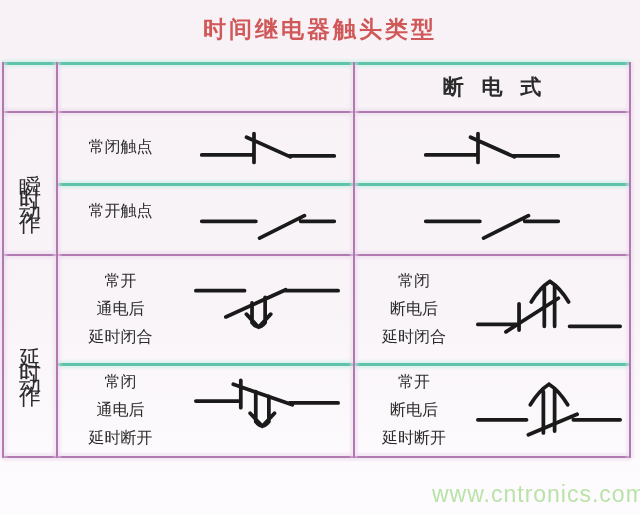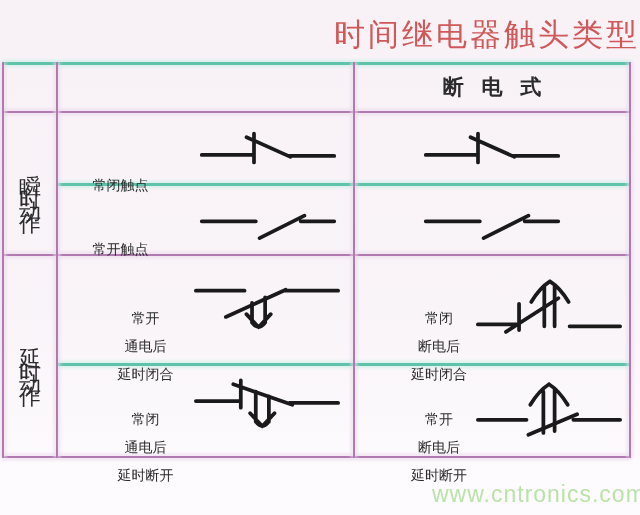--- a/index.html
+++ b/index.html
@@ -4,21 +4,21 @@
 <style>
   html,body { margin:0; padding:0; background:#ffffff; }
   .stage {
     position:relative; width:640px; height:515px; overflow:hidden;
     background:linear-gradient(180deg,#f8f2f7 0%, #f9f4f8 60%, #fdfbfd 92%);
     font-family:"Liberation Serif", serif;
     color:#2b2b2b;
   }
   .title {
     position:absolute; top:14px; left:0; width:100%;
-    text-align:right; font-size:31px; font-weight:normal;
+    text-align:center; font-size:23px; font-weight:bold;
     color:#d05858; letter-spacing:3px;
     font-family:"DejaVu Sans", sans-serif;
   }
   
   .hl { position:absolute; }
   .hl.green { height:3px; background:#5fc2ab; box-shadow:0 2px 3px #d4f0e8, 0 -2px 3px #d4f0e8; }
   .hl.pink  { height:2px; background:#b07ab0; box-shadow:0 2px 3px #ecd9ec, 0 -2px 3px #ecd9ec; }
   .vl { position:absolute; width:2px; top:62px; height:396px; background:#b07ab0;
         box-shadow:2px 0 3px #ecd9ec, -2px 0 3px #ecd9ec; }
   #hl-top    { top:62px;  left:2px;  width:629px; }
@@ -35,22 +35,22 @@
   #hdr-energized   { left:58px;  top:63px; width:294px; height:47px; }
   #hdr-deenergized { left:355px; top:63px; width:274px; height:47px; }
 
   .side-label {
     writing-mode:vertical-lr; text-orientation:upright;
     font-size:22px; letter-spacing:13px;
   }
   #group-instant { left:6px; top:113px; width:48px; height:140px; }
   #group-delay   { left:6px; top:258px; width:48px; height:196px; }
 
-  .rowlabel { font-size:14px;margin-top:38px; }
-  .rowlabel.multi { flex-direction:column; line-height:28px; text-align:center;padding-left:25px; }
+  .rowlabel { font-size:16px; }
+  .rowlabel.multi { flex-direction:column; line-height:28px; text-align:center; }
   #r1-label { left:58px; top:112px; width:125px; height:71px; }
   #r2-label { left:58px; top:183px; width:125px; height:57px; }
   #r3-label { left:58px; top:254px; width:125px; height:109px; }
   #r4-label { left:58px; top:363px; width:125px; height:93px; }
   #r3-label-r { left:356px; top:254px; width:116px; height:109px; }
   #r4-label-r { left:356px; top:363px; width:116px; height:93px; }
 
   #r1-sym   { left:183px; top:112px; width:170px; height:71px; }
   #r2-sym   { left:183px; top:183px; width:170px; height:71px; }
   #r1-sym-r { left:355px; top:112px; width:274px; height:71px; }

